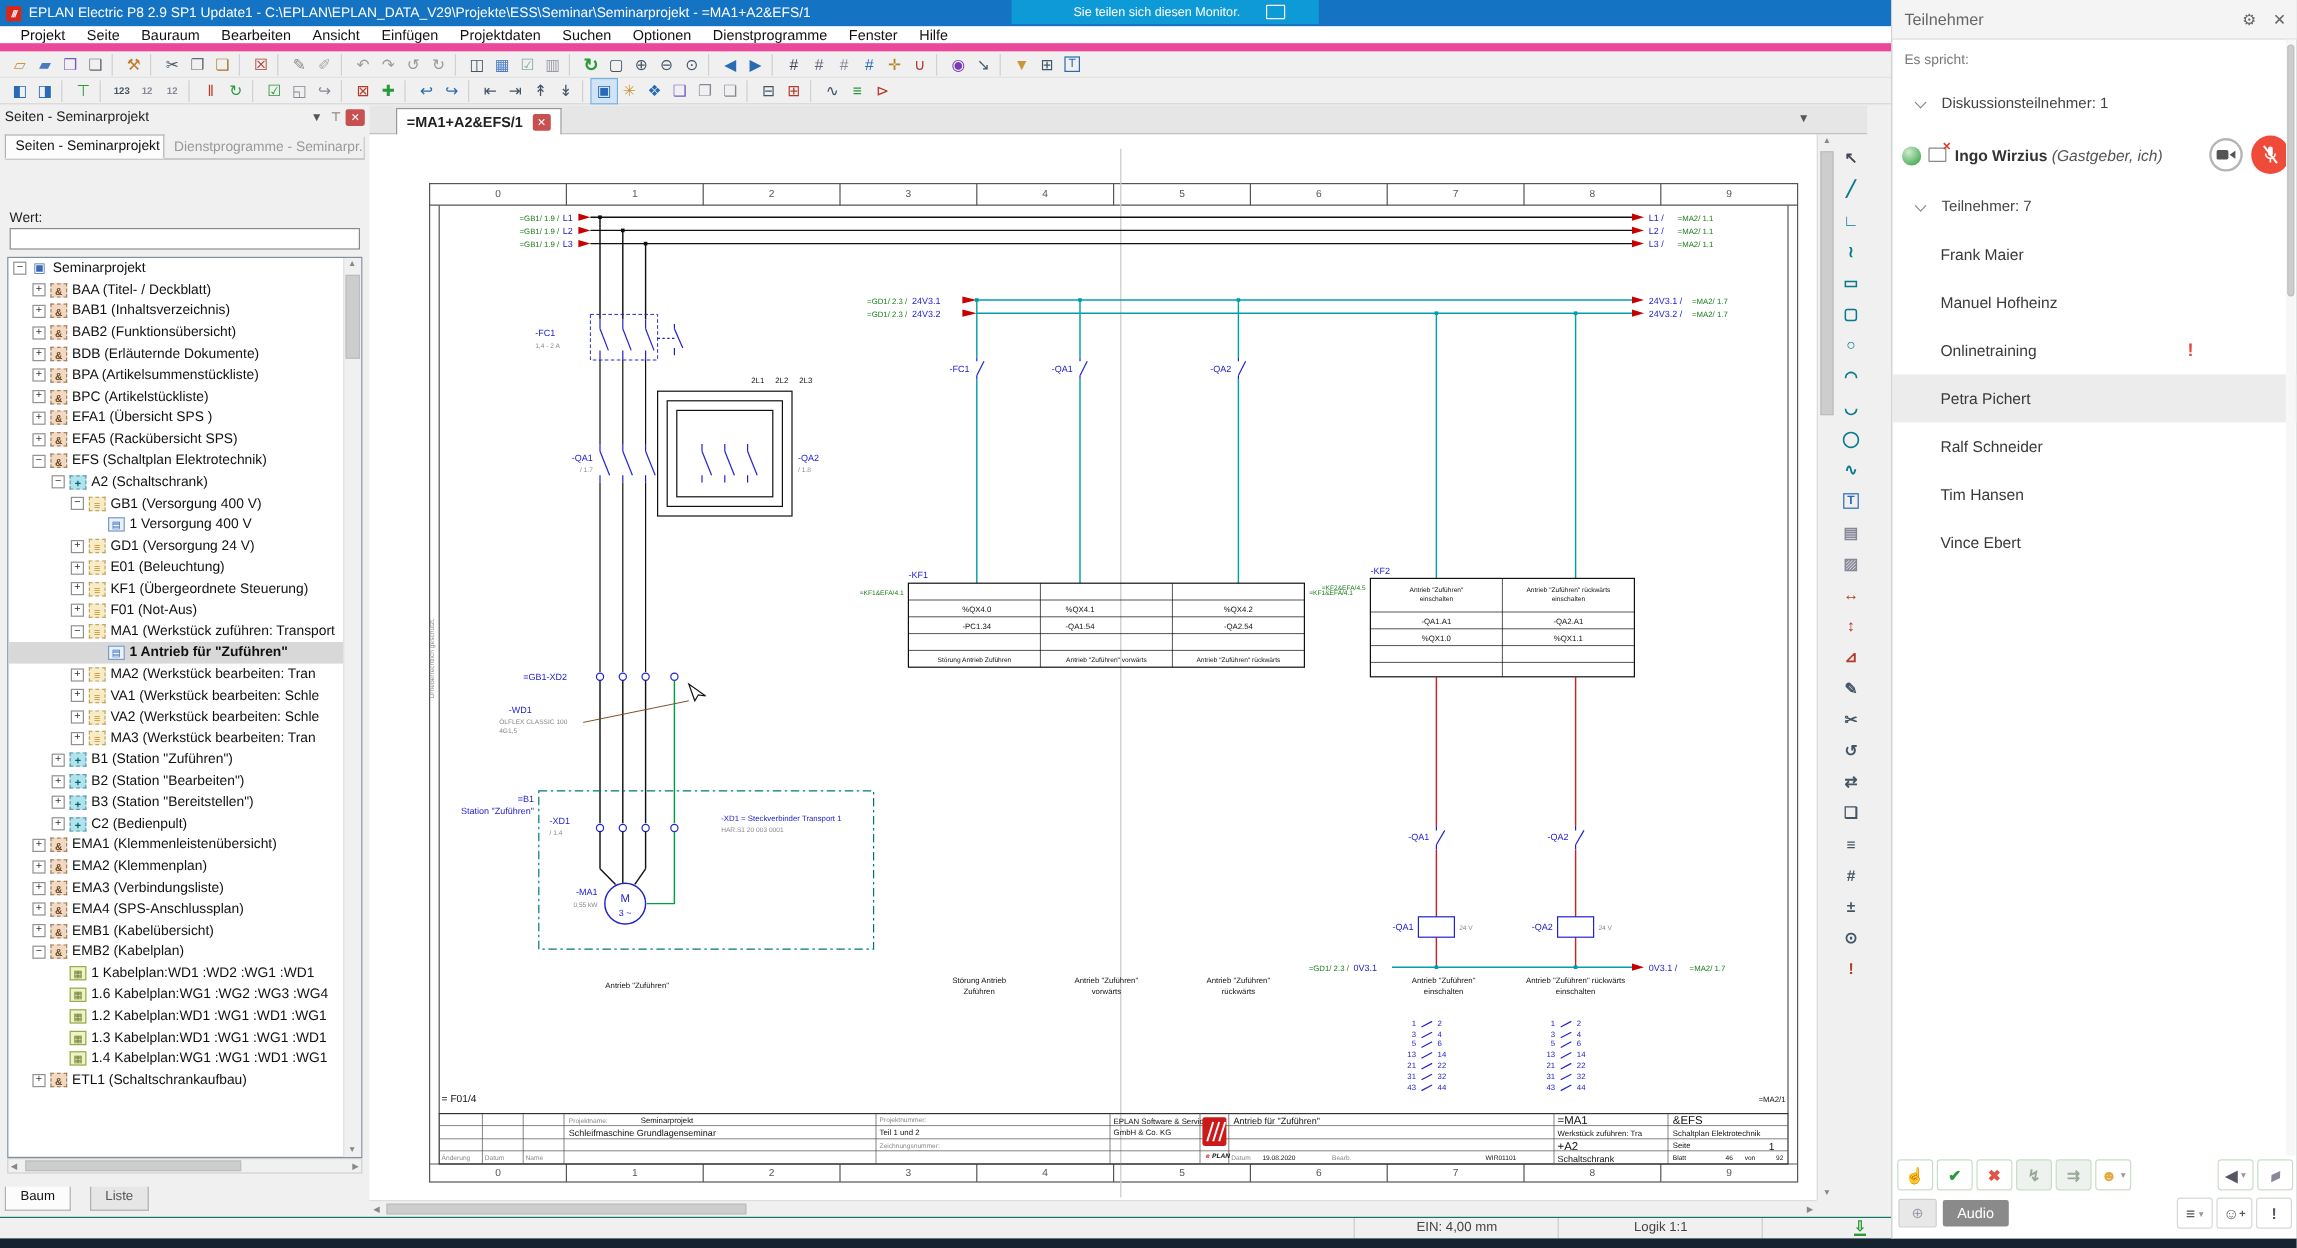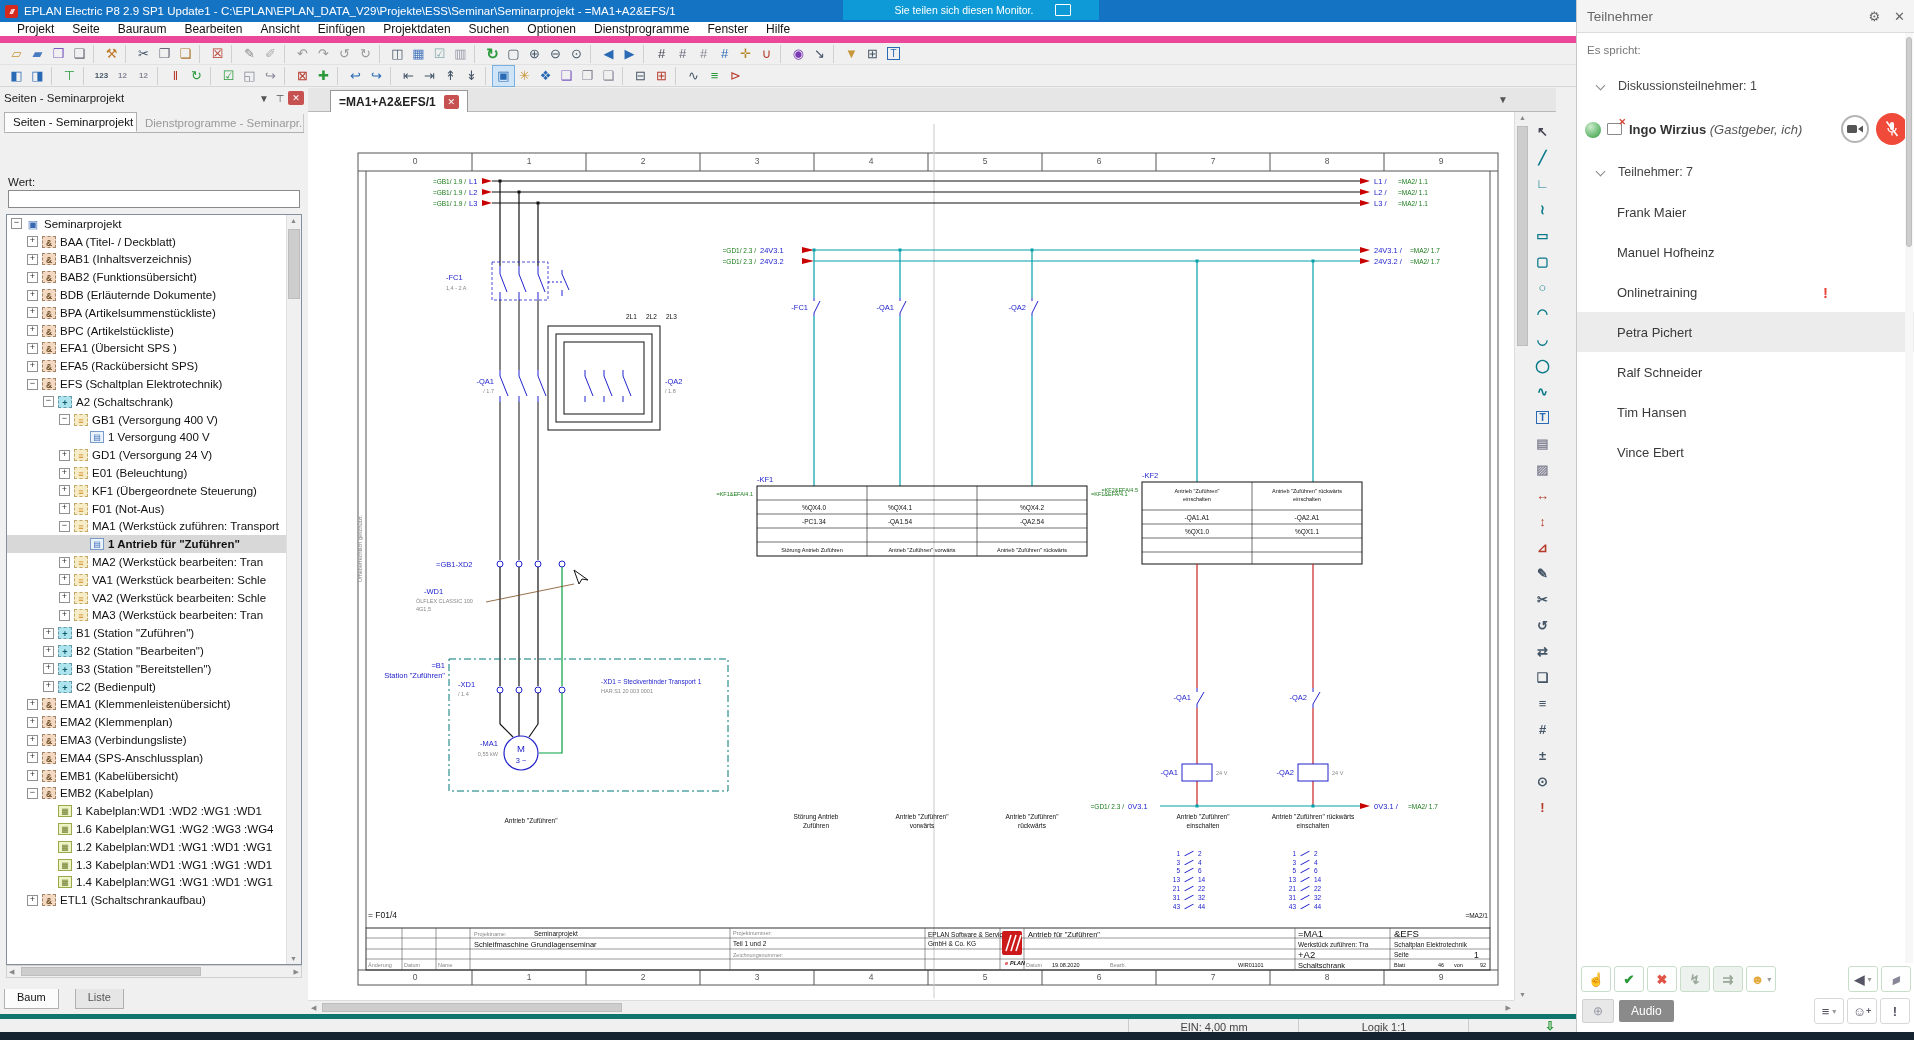--- a/index.html
+++ b/index.html
@@ -81,21 +81,21 @@
   .pinrow span:first-child{width:14px;text-align:right;}
   .pinrow span:last-child{width:14px;}
   .pin-slant{width:10px;border-top:1px solid #2222cc;transform:rotate(-28deg);margin:0 4px;}
   #edvscroll{left:1514px;top:112px;width:15px;height:888px;background:#f0f0f0;border-left:1px solid #ddd;box-sizing:border-box;}
   #edhscroll{left:308px;top:1000px;width:1206px;height:14px;background:#f0f0f0;border-top:1px solid #ddd;box-sizing:border-box;}
   #rtoolbar{left:1529px;top:112px;width:27px;height:902px;background:#f0f0f0;display:flex;flex-direction:column;align-items:center;padding-top:6px;box-sizing:border-box;}
   .vicon{display:flex;align-items:center;justify-content:center;width:23px;height:26px;font-size:13px;}
   .vicon.boxed b{border:1px solid currentColor;padding:0 2px;font-size:10px;}
   #dockgap{left:1556px;top:88px;width:20px;height:926px;background:#f0f0f0;}
   
-  #statusbar{left:0;top:1014px;width:1576px;height:18px;background:#f0f0f0;border-top:5px solid #0f766e;box-sizing:border-box;font-size:11px;color:#444;}
+  #statusbar{left:0;top:1014px;width:1576px;height:18px;background:#f0f0f0;border-top:1px solid #0f766e;box-sizing:border-box;font-size:11px;color:#444;}
   .stseg{position:absolute;top:0;height:17px;line-height:17px;text-align:center;border-left:1px solid #ccc;}
   #dlicon{position:absolute;left:1545px;top:2px;color:#2a9a3a;font-weight:bold;font-size:12px;border-bottom:2px solid #2a9a3a;line-height:11px;}
   #darkstrip{left:0;top:1032px;width:1914px;height:8px;background:#152330;}
   
   #webex{left:1576px;top:0;width:338px;height:1032px;background:#fff;border-left:1px solid #c9c9c9;box-sizing:border-box;}
   #wxheader{left:0;top:0;width:338px;height:33px;background:#f4f4f4;border-bottom:1px solid #dcdcdc;display:flex;align-items:center;padding:0 10px;box-sizing:border-box;}
   #wxtitle{flex:1;color:#666;font-size:13.5px;}
   .wxhico{color:#666;font-size:13px;margin-left:14px;}
   #wxspeak{left:10px;top:44px;color:#777;font-size:11.5px;}
   .wxsection{position:absolute;left:0;width:338px;height:20px;display:flex;align-items:center;color:#444;font-size:12.5px;}

